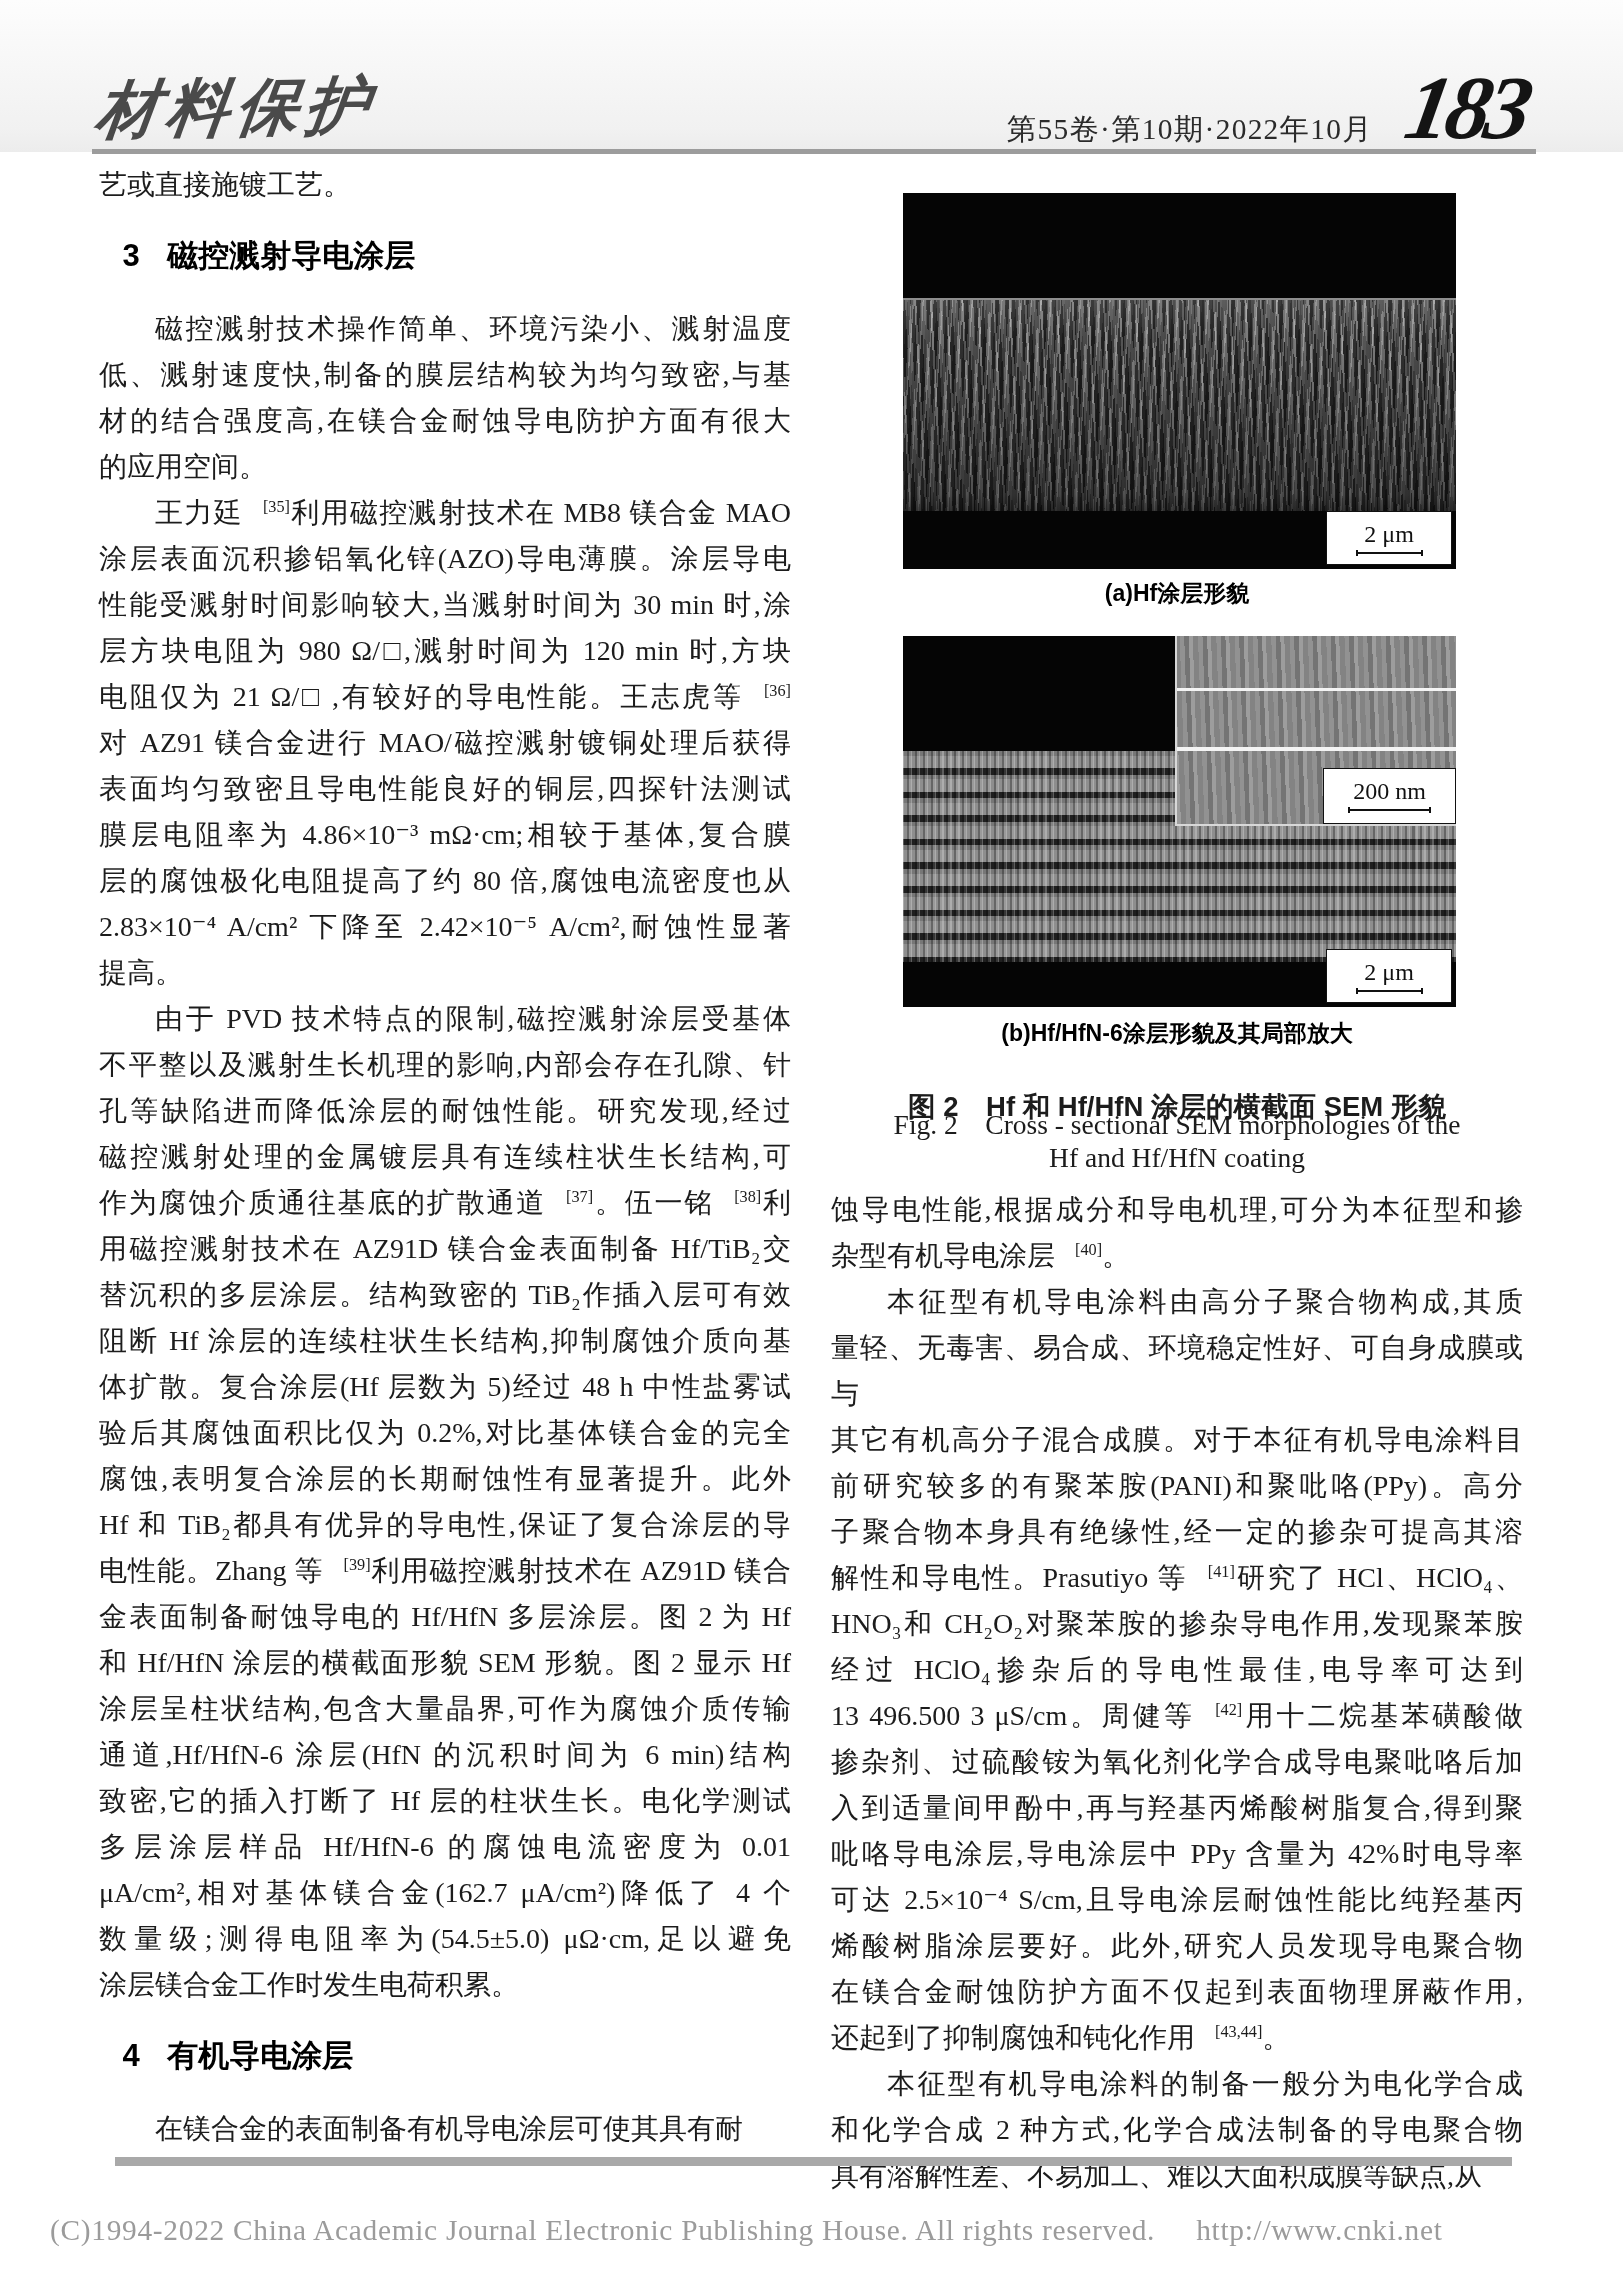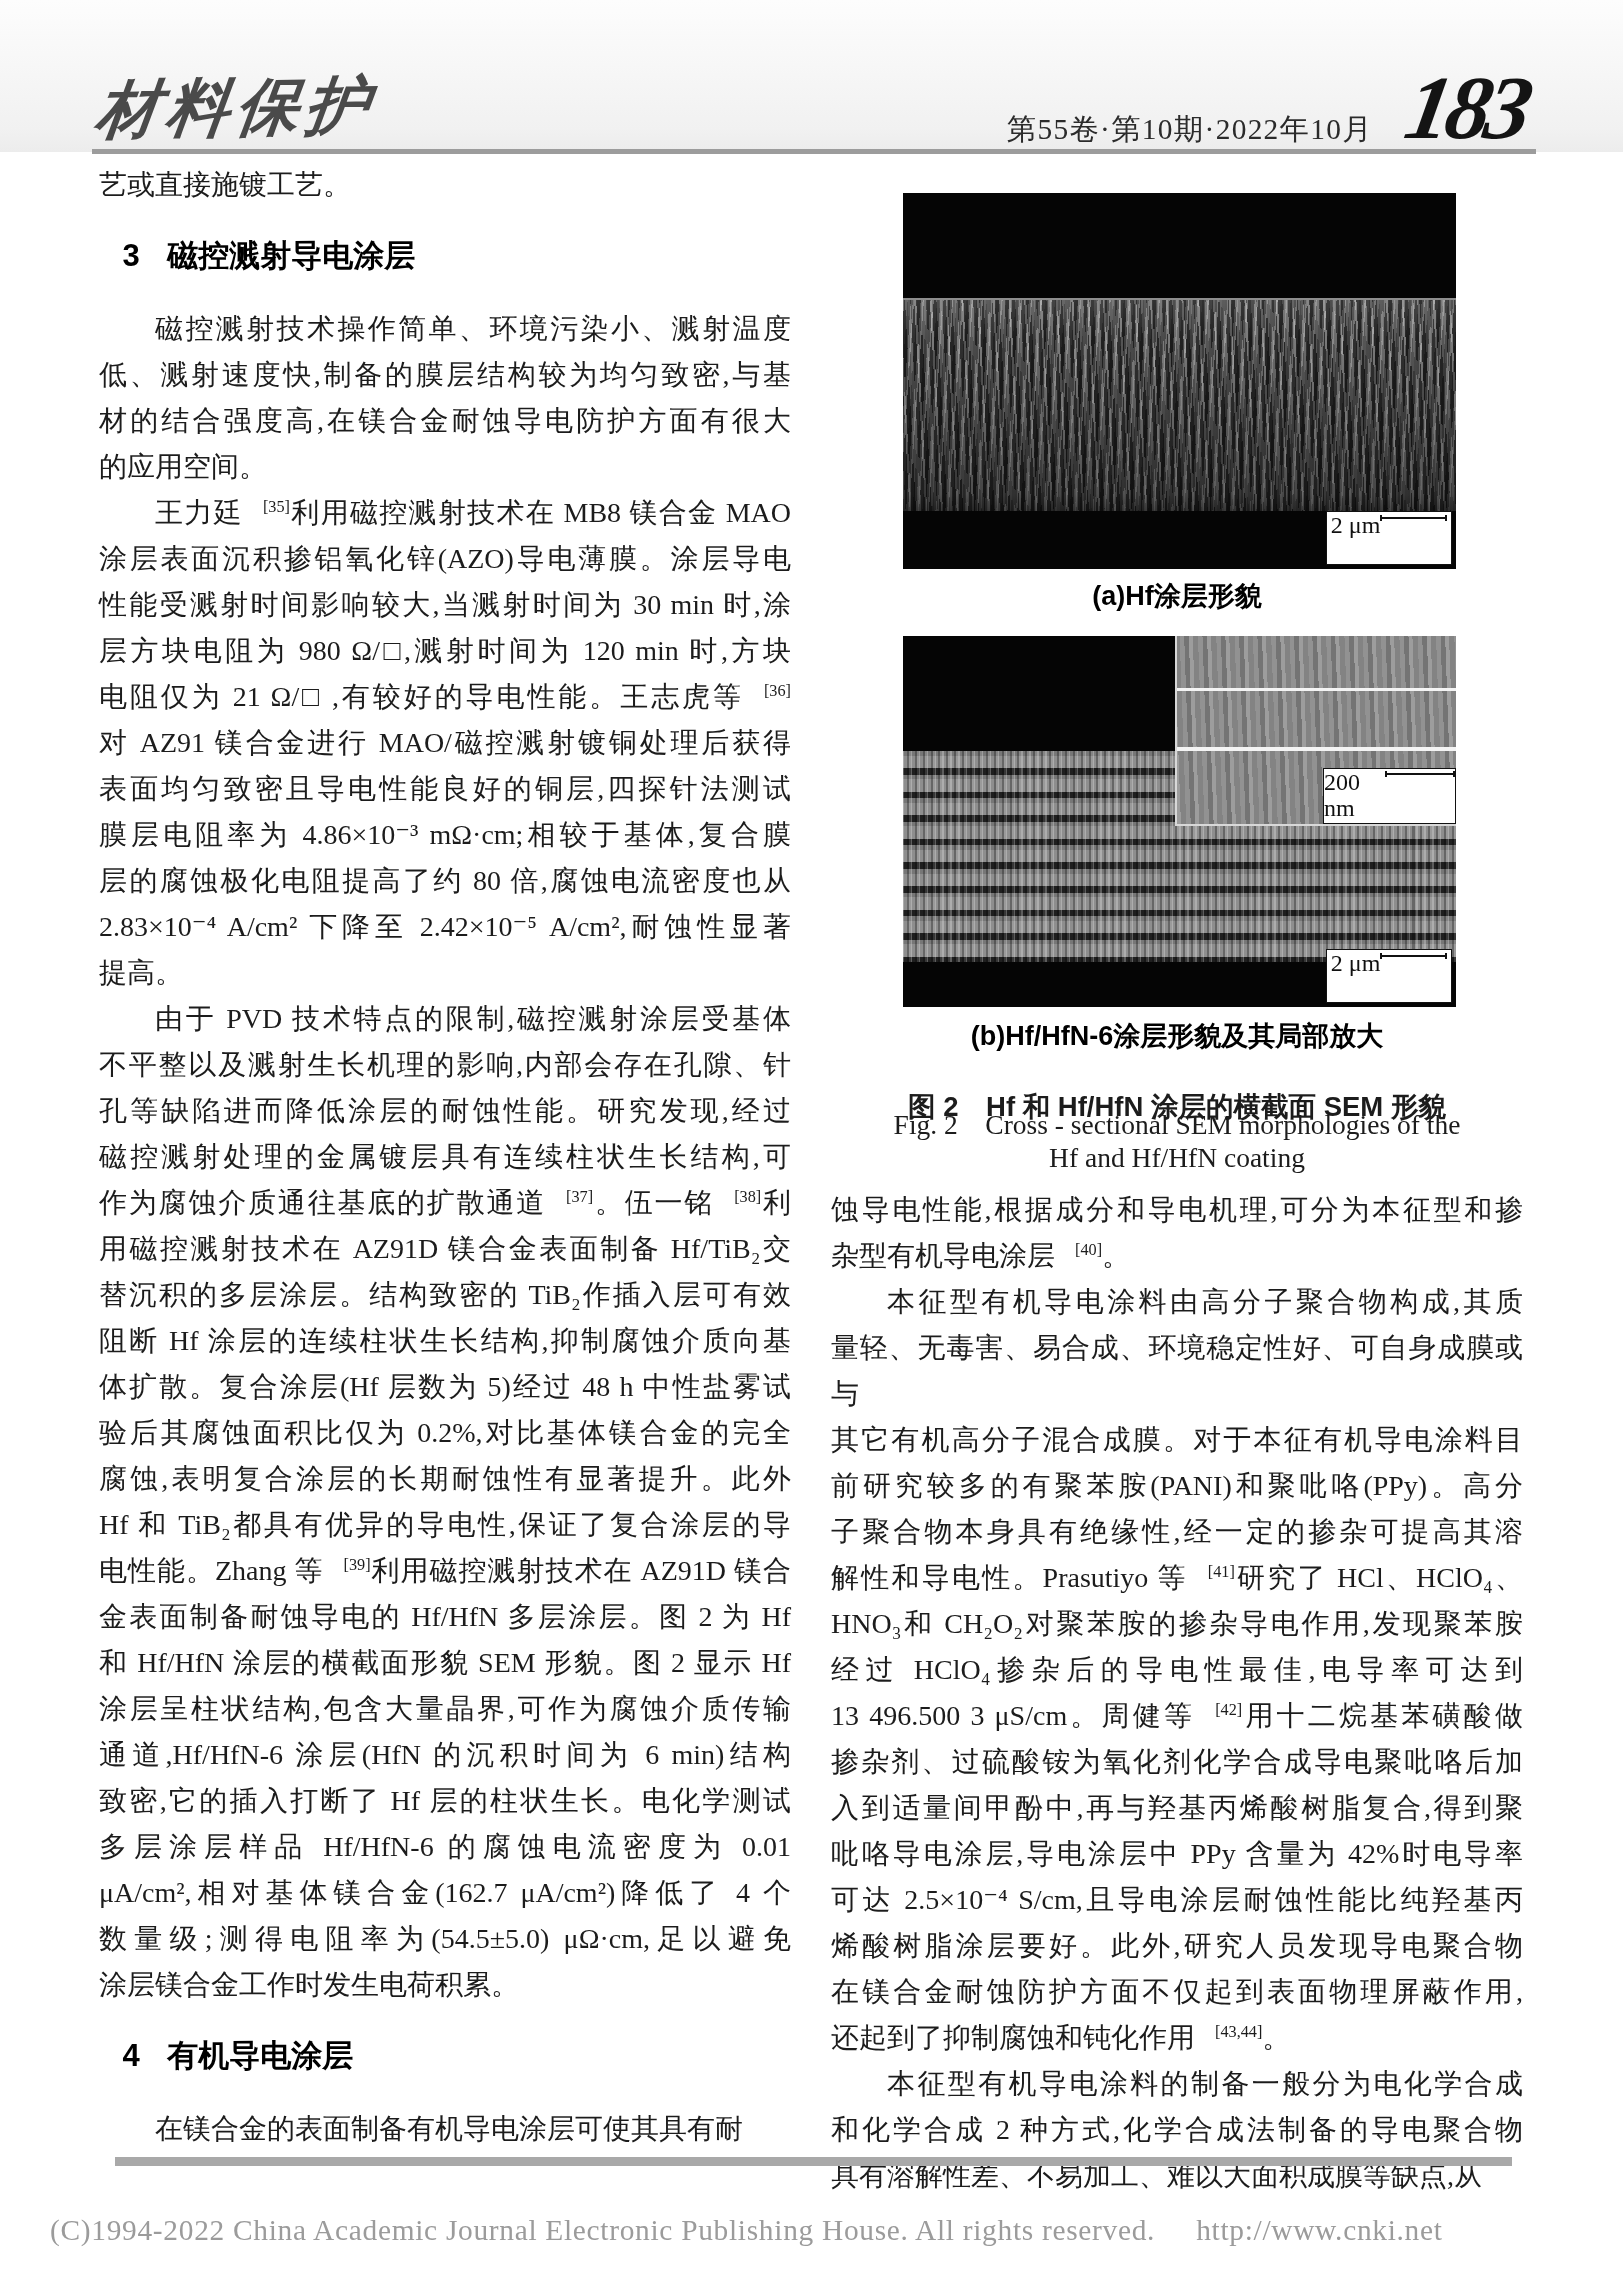--- a/index.html
+++ b/index.html
@@ -69,33 +69,33 @@
   }
   .inset {
     position:absolute; right:0; top:0; width:50.5%; height:50.6%;
     border-left:2px solid #d8d8d8; border-bottom:2px solid #d8d8d8;
     background:
       linear-gradient(180deg, rgba(255,255,255,0) 0 27.5%, #f4f4f4 27.5% 29.5%, rgba(255,255,255,0) 29.5% 59%, #f4f4f4 59% 61%, rgba(255,255,255,0) 61%),
       repeating-linear-gradient(88deg, #9d9d9d 0 3.9px, #838383 3.9px 9.2px, #929292 9.2px 13.7px, #747474 13.7px 18.3px);
   }
   .scalebox {
     position:absolute; background:#ffffff; border:1.3px solid #111;
-    display:flex; flex-direction:row; align-items:flex-start; justify-content:center;
+    display:flex; flex-direction:column; align-items:center; justify-content:center;
   }
   .scalebox .sc-label { font-size:24px; color:#111; line-height:1.1; }
   .sb-main  { right:3.9px; bottom:3.9px; width:124px; height:52px; }
   .sb-inset { right:0;  bottom:0;  width:131px; height:54px; }
   .sc-bar { width:63px; height:5.9px; margin-top:2.6px;
     border-left:2px solid #111; border-right:2px solid #111; position:relative; }
   .sb-inset .sc-bar { width:79px; }
   .sc-bar::after { content:""; position:absolute; left:0; right:0; top:2px; height:2px; background:#111; }
   .fig-cap { position:absolute; left:0; width:100%; text-align:center; }
   .cap-sub {
     font-family:"Liberation Sans","DejaVu Sans",sans-serif;
-    font-weight:bold; font-size:27px; color:#000;
+    font-weight:bold; font-size:23px; color:#000;
   }
   .cap-a  { top:416px; }
   .cap-b  { top:856px; }
   .cap-zh { top:927px; font-family:"Liberation Sans","DejaVu Sans",sans-serif;
             font-weight:bold; font-size:27.5px; }
   .cap-en1 { top:945px; font-size:27.5px; }
   .cap-en2 { top:980px; font-size:27.5px; }
   
   .footer-rule { position:absolute; left:115px; top:2157px; width:1397px; height:8.5px; background:#a9a9a9; }
   .footer-text {

